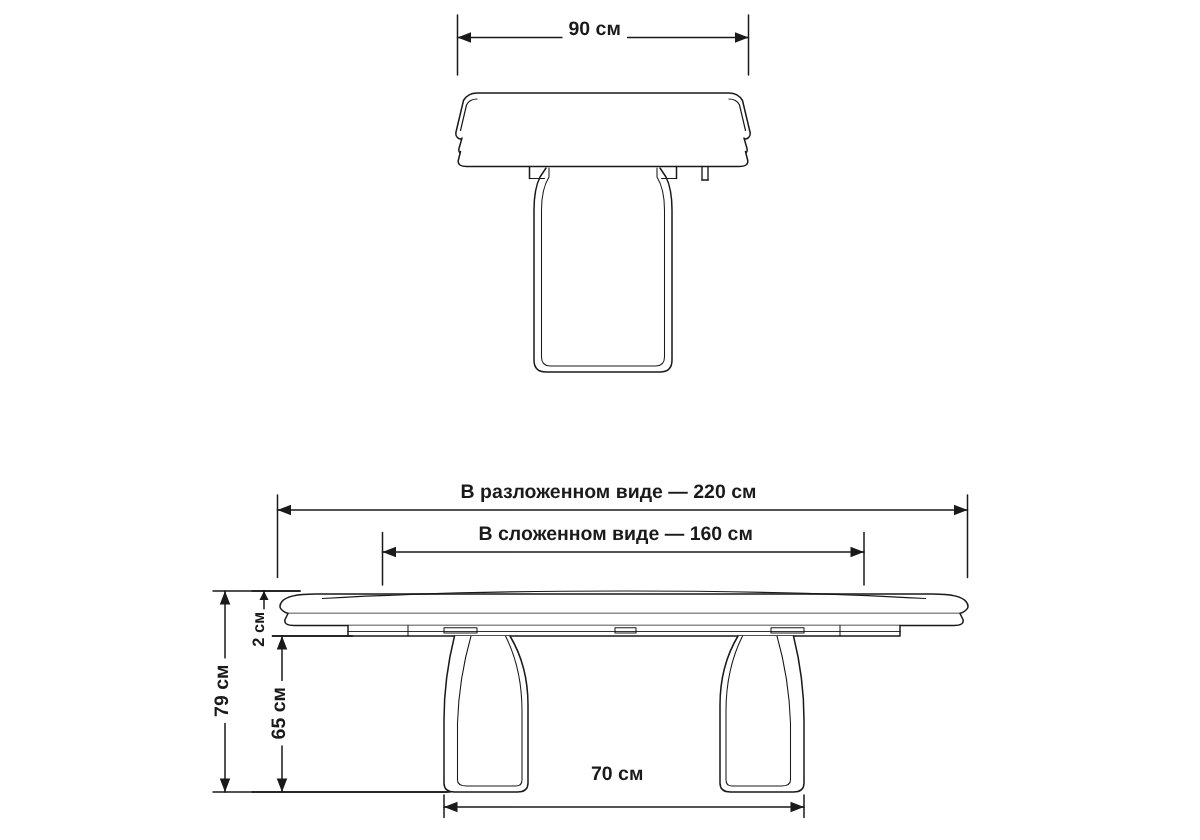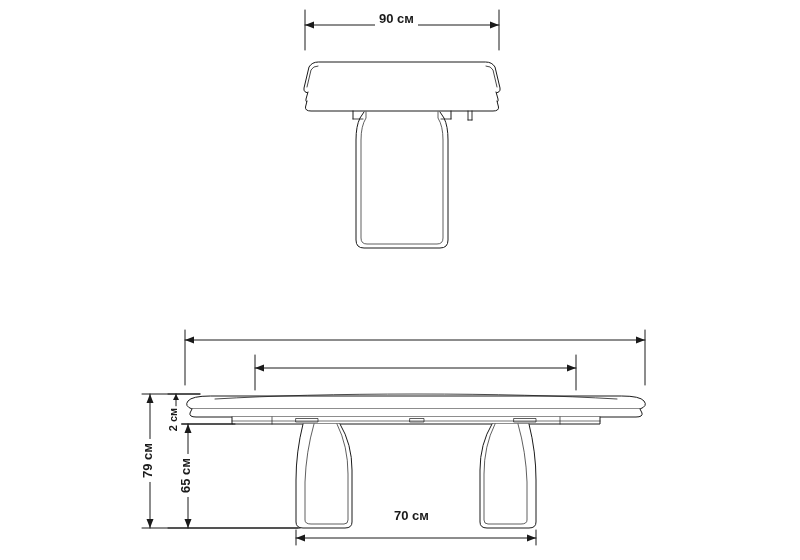--- a/index.html
+++ b/index.html
@@ -150,21 +150,23 @@
         <line x1="176" y1="394" x2="176" y2="424"></line>
         <polygon points="176,394 173,400 179,400" fill="#1a1a1a" stroke="none"></polygon>
         <polygon points="176,424 173,418 179,418" fill="#1a1a1a" stroke="none"></polygon>
       </g>
 
     </g>
   </svg>
 
   <div class="dim-label" style="left:375px; top:11px;">90 см</div>
 
+  <div class="dim-label" style="left:303px; top:320px;">В разложенном виде — 220 см</div>
 
+  <div class="dim-label" style="left:315px; top:348px;">В сложенном виде — 160 см</div>
 
   <div class="dim-label vert" style="left:126px; top:453px; transform:rotate(-90deg);">79 см</div>
 
   <div class="dim-label vert" style="left:164px; top:468px; transform:rotate(-90deg);">65 см</div>
 
   <div class="dim-label small vert" style="left:160px; top:412px; transform:rotate(-90deg);">2 см</div>
 
   <div class="dim-label" style="left:390px; top:508px;">70 см</div>
 
 </div>

